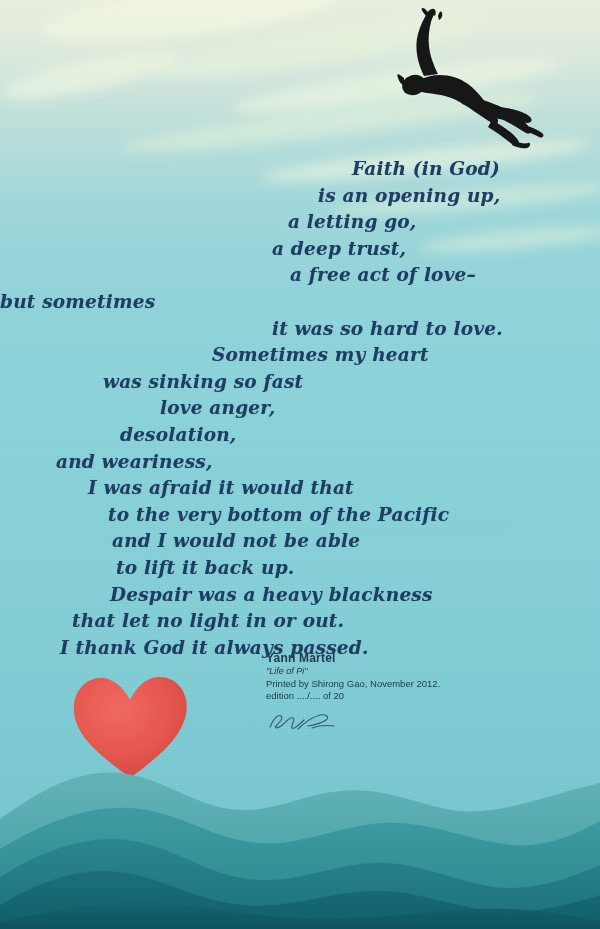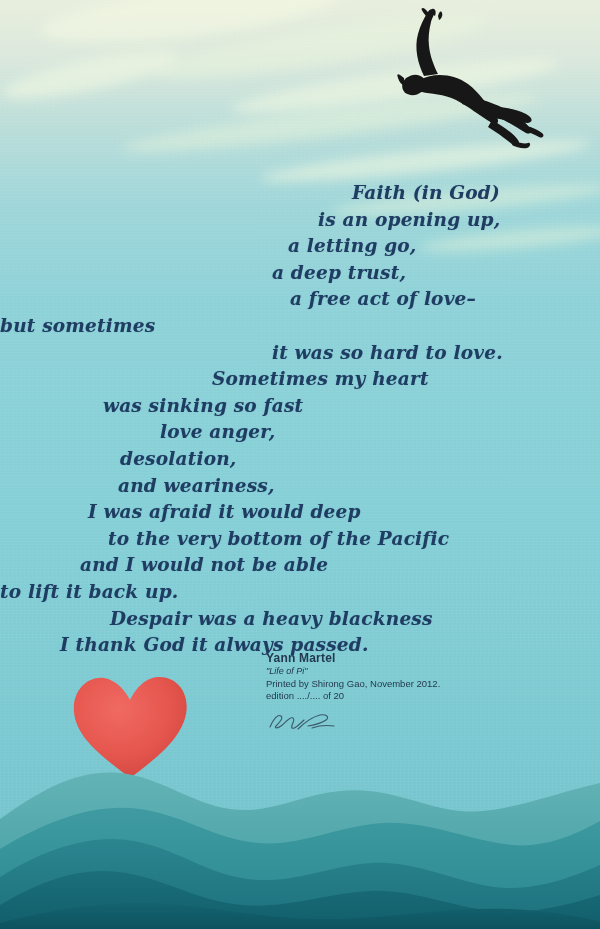--- a/index.html
+++ b/index.html
@@ -49,21 +49,21 @@
     position: absolute;
     left: 368px;
     top: 8px;
     width: 200px;
     height: 145px;
   }
   
   #poem {
     position: absolute;
     left: 0;
-    top: 180px;
+    top: 156px;
     width: 600px;
     color: #1f3d63;
     font-family: "DejaVu Serif", serif;
     font-style: italic;
     font-weight: bold;
     font-size: 18.5px;
     line-height: 26.6px;
     letter-spacing: .2px;
     text-shadow: 0 0 1px rgba(31,61,99,.25);
   }
@@ -167,26 +167,27 @@
     <span class="ln" style="padding-left:318px">is an opening up,</span>
     <span class="ln" style="padding-left:288px">a letting go,</span>
     <span class="ln" style="padding-left:272px">a deep trust,</span>
     <span class="ln" style="padding-left:290px">a free act of love–</span>
     <span class="ln" style="">but sometimes</span>
     <span class="ln" style="padding-left:272px">it was so hard to love.</span>
     <span class="ln" style="padding-left:212px">Sometimes my heart</span>
     <span class="ln" style="padding-left:103px">was sinking so fast</span>
     <span class="ln" style="padding-left:160px">love anger,</span>
     <span class="ln" style="padding-left:120px">desolation,</span>
-    <span class="ln" style="padding-left:118px">and weariness,</span>
-    <span class="ln" style="padding-left:88px">I was afraid it would deep</span>
+    <span class="ln" style="padding-left:56px">and weariness,</span>
+    <span class="ln" style="padding-left:88px">I was afraid it would that</span>
     <span class="ln" style="padding-left:108px">to the very bottom of the Pacific</span>
-    <span class="ln" style="padding-left:80px">and I would not be able</span>
-    <span class="ln" style="">to lift it back up.</span>
+    <span class="ln" style="padding-left:112px">and I would not be able</span>
+    <span class="ln" style="padding-left:116px">to lift it back up.</span>
     <span class="ln" style="padding-left:110px">Despair was a heavy blackness</span>
+    <span class="ln" style="padding-left:72px">that let no light in or out.</span>
     <span class="ln" style="padding-left:60px">I thank God it always passed.</span>
   </div>
 
   <div id="credits">
     <div class="author">Yann Martel</div>
     <div class="work">"Life of Pi"</div>
     <div>Printed by Shirong Gao, November 2012.</div>
     <div>edition ..../.... of 20</div>
   </div>
 

